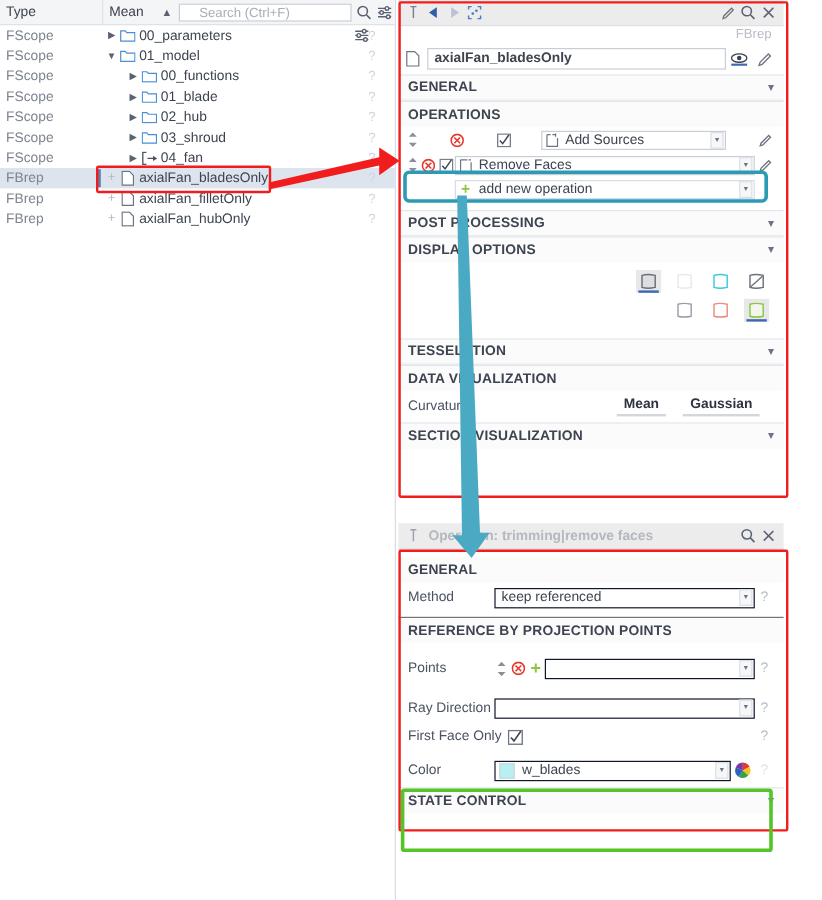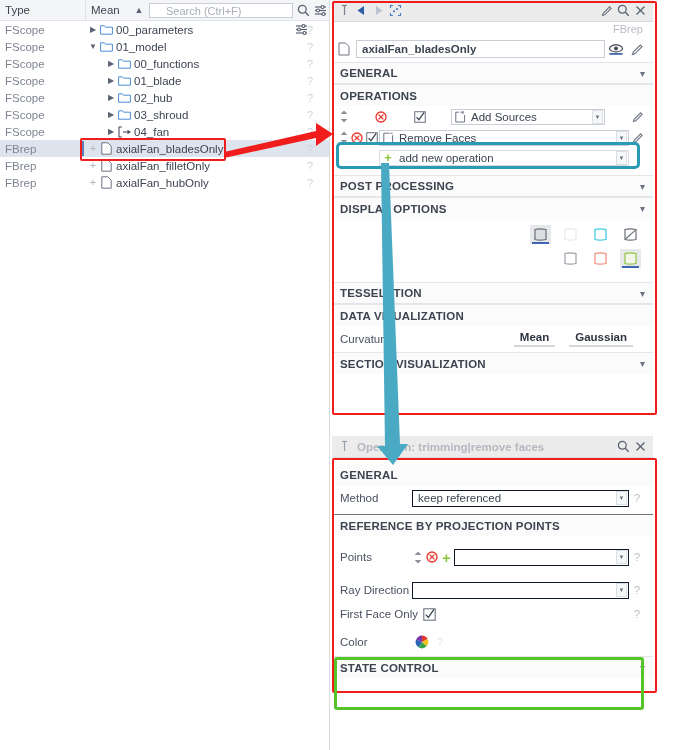--- a/index.html
+++ b/index.html
@@ -619,20 +619,25 @@
     </span>
     <span class="spacer"></span>
     <span class="qmark">?</span>
   </div>
 
   <div style="height:4px;"></div>
 
 
   <div class="form-row">
     <span class="fr-label">Color</span>
+    <span class="fr-input" style="padding-left:3px;">
+      <span id="color-swatch" style="width: 11px; height: 11px; display: inline-block; border: 1px solid rgb(207, 212, 218); margin-right: 6px; background: rgb(183, 240, 242);"></span>
+      <span>w_blades</span>
+      <span class="dd-btn">▼</span>
+    </span>
     <span style="width:20px;display:flex;align-items:center;justify-content:center;">
       <svg width="14" height="14" viewBox="0 0 14 14">
         <path d="M7,7 L7,0.4 A6.6,6.6 0 0,1 12.7,4 Z" fill="#e03a2f"></path>
         <path d="M7,7 L12.7,4 A6.6,6.6 0 0,1 11.5,11.3 Z" fill="#f4c01c"></path>
         <path d="M7,7 L11.5,11.3 A6.6,6.6 0 0,1 3.5,12.3 Z" fill="#35a14a"></path>
         <path d="M7,7 L3.5,12.3 A6.6,6.6 0 0,1 1.1,4.6 Z" fill="#2a63b8"></path>
         <path d="M7,7 L1.1,4.6 A6.6,6.6 0 0,1 7,0.4 Z" fill="#7b35a8"></path>
       </svg>
     </span>
     <span class="qmark" style="color:#dfe2e6;">?</span>

